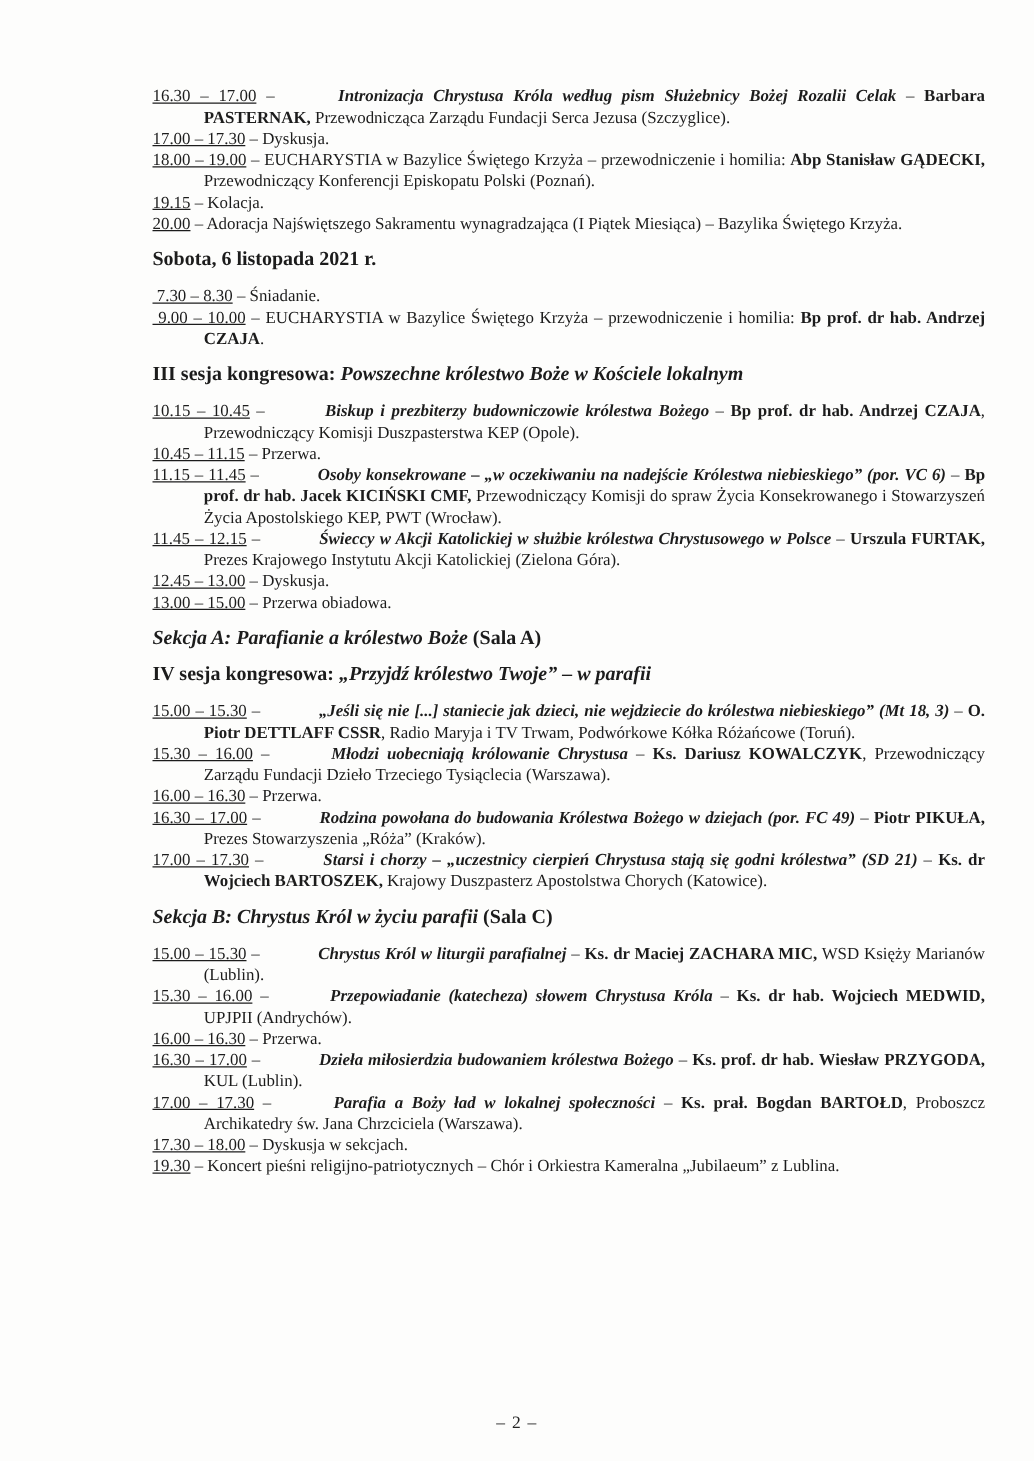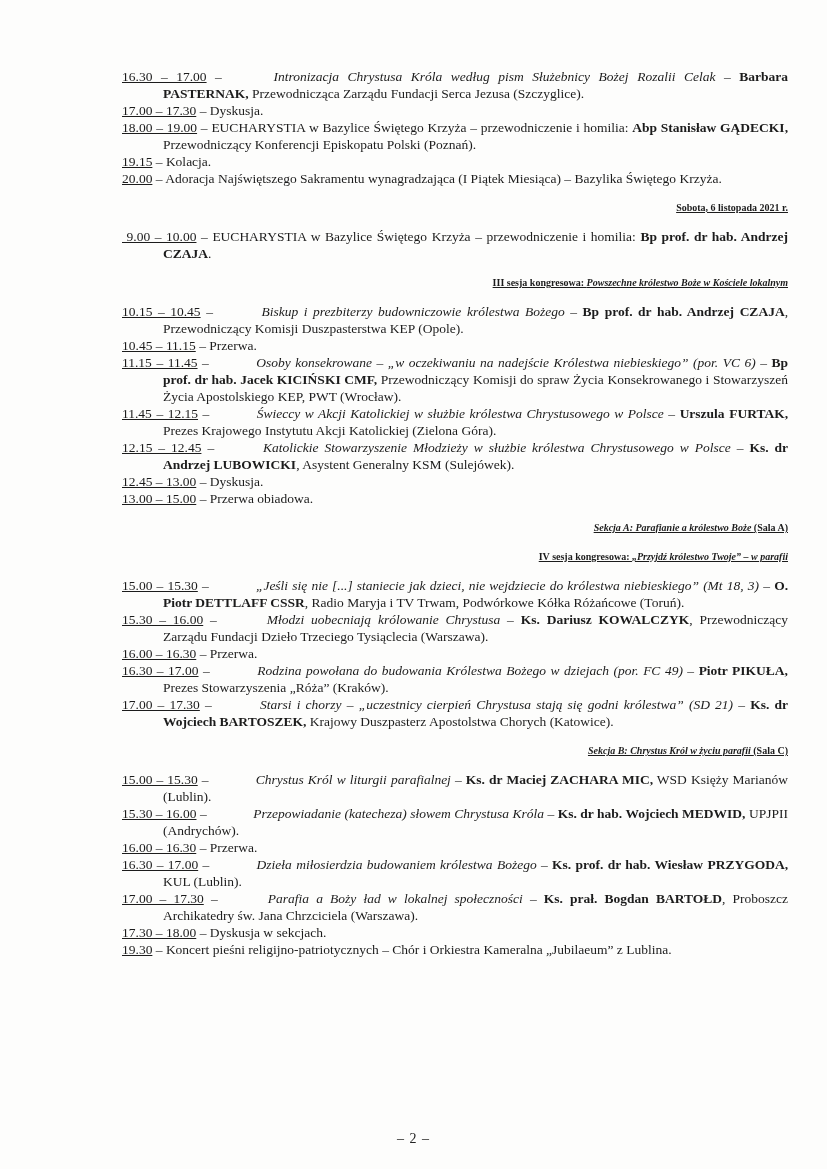--- a/index.html
+++ b/index.html
@@ -25,29 +25,28 @@
   }
   .entry {
     margin: 0;
     font-size: 13.5px;
     line-height: 17px;
     text-align: justify;
     padding-left: 41px;
     text-indent: -41px;
   }
   .heading {
-    font-size: 10px;
+    font-size: 16px;
     line-height: 17px;
-    text-align: right;
+    text-align: left;
     margin: 12px 0;
     font-weight: bold;
-    text-decoration: underline;
   }
   .run.n  { font-style: normal; font-weight: normal; }
-  .run.i  { font-style: italic; font-weight: normal; margin-left: 43px; }
+  .run.i  { font-style: italic; font-weight: bold; margin-left: 43px; }
   .run.b  { font-style: normal; font-weight: bold; }
   .run.bi { font-style: italic; font-weight: bold; }
   .heading .run.b  { font-style: normal; font-weight: bold; }
   .heading .run.bi { font-style: italic; font-weight: bold; margin-top: 35px; }
   .time { white-space: pre; text-decoration: underline; }
   #footer {
     position: absolute;
     left: 0;
     top: 1130px;
     width: 827px;
@@ -62,27 +61,27 @@
 <body>
 
 <div id="page">
   <section id="schedule">
       <p class="entry"><span class="run n time">16.30 – 17.00</span><span class="run n"> – </span><span class="run i">Intronizacja Chrystusa Króla według pism Służebnicy Bożej Rozalii Celak</span><span class="run n"> – </span><span class="run b">Barbara PASTERNAK,</span><span class="run n"> Przewodnicząca Zarządu Fundacji Serca Jezusa (Szczyglice).</span></p>
       <p class="entry"><span class="run n time">17.00 – 17.30</span><span class="run n"> – </span><span class="run n">Dyskusja.</span></p>
       <p class="entry"><span class="run n time">18.00 – 19.00</span><span class="run n"> – </span><span class="run n">EUCHARYSTIA w Bazylice Świętego Krzyża – przewodniczenie i homilia: </span><span class="run b">Abp Stanisław GĄDECKI,</span><span class="run n"> Przewodniczący Konferencji Episkopatu Polski (Poznań).</span></p>
       <p class="entry"><span class="run n time">19.15</span><span class="run n"> – </span><span class="run n">Kolacja.</span></p>
       <p class="entry"><span class="run n time">20.00</span><span class="run n"> – </span><span class="run n">Adoracja Najświętszego Sakramentu wynagradzająca (I Piątek Miesiąca) – Bazylika Świętego Krzyża.</span></p>
       <div class="heading"><span class="run b">Sobota, 6 listopada 2021 r.</span></div>
+      <p class="entry"><span class="run n time">&nbsp;7.30 – 8.30</span><span class="run n"> – </span><span class="run n">Śniadanie.</span></p>
       <p class="entry"><span class="run n time">&nbsp;9.00 – 10.00</span><span class="run n"> – </span><span class="run n">EUCHARYSTIA w Bazylice Świętego Krzyża – przewodniczenie i homilia: </span><span class="run b">Bp prof. dr hab. Andrzej CZAJA</span><span class="run n">.</span></p>
       <div class="heading"><span class="run b">III sesja kongresowa: </span><span class="run bi">Powszechne królestwo Boże w Kościele lokalnym</span></div>
       <p class="entry"><span class="run n time">10.15 – 10.45</span><span class="run n"> – </span><span class="run i">Biskup i prezbiterzy budowniczowie królestwa Bożego</span><span class="run n"> – </span><span class="run b">Bp prof. dr hab. Andrzej CZAJA</span><span class="run n">, Przewodniczący Komisji Duszpasterstwa KEP (Opole).</span></p>
       <p class="entry"><span class="run n time">10.45 – 11.15</span><span class="run n"> – </span><span class="run n">Przerwa.</span></p>
       <p class="entry"><span class="run n time">11.15 – 11.45</span><span class="run n"> – </span><span class="run i">Osoby konsekrowane – „w oczekiwaniu na nadejście Królestwa niebieskiego” (por. VC 6)</span><span class="run n"> – </span><span class="run b">Bp prof. dr hab. Jacek KICIŃSKI CMF,</span><span class="run n"> Przewodniczący Komisji do spraw Życia Konsekrowanego i Stowarzyszeń Życia Apostolskiego KEP, PWT (Wrocław).</span></p>
       <p class="entry"><span class="run n time">11.45 – 12.15</span><span class="run n"> – </span><span class="run i">Świeccy w Akcji Katolickiej w służbie królestwa Chrystusowego w Polsce</span><span class="run n"> – </span><span class="run b">Urszula FURTAK,</span><span class="run n"> Prezes Krajowego Instytutu Akcji Katolickiej (Zielona Góra).</span></p>
-      <p class="entry"><span class="run n time">12.15 – 12.45</span><span class="run n"> – </span><span class="run i">Katolickie Stowarzyszenie Młodzieży w służbie królestwa Chrystusowego w Polsce</span><span class="run n"> – </span><span class="run b">Ks. dr Andrzej LUBOWICKI</span><span class="run n">, Asystent Generalny KSM (Sulejówek).</span></p>
       <p class="entry"><span class="run n time">12.45 – 13.00</span><span class="run n"> – </span><span class="run n">Dyskusja.</span></p>
       <p class="entry"><span class="run n time">13.00 – 15.00</span><span class="run n"> – </span><span class="run n">Przerwa obiadowa.</span></p>
       <div class="heading"><span class="run bi">Sekcja A: Parafianie a królestwo Boże </span><span class="run b">(Sala A)</span></div>
       <div class="heading"><span class="run b">IV sesja kongresowa: </span><span class="run bi">„Przyjdź królestwo Twoje” – w parafii</span></div>
       <p class="entry"><span class="run n time">15.00 – 15.30</span><span class="run n"> – </span><span class="run i">„Jeśli się nie [...] staniecie jak dzieci, nie wejdziecie do królestwa niebieskiego” (Mt 18, 3)</span><span class="run n"> – </span><span class="run b">O. Piotr DETTLAFF CSSR</span><span class="run n">, Radio Maryja i TV Trwam, Podwórkowe Kółka Różańcowe (Toruń).</span></p>
       <p class="entry"><span class="run n time">15.30 – 16.00</span><span class="run n"> – </span><span class="run i">Młodzi uobecniają królowanie Chrystusa</span><span class="run n"> – </span><span class="run b">Ks. Dariusz KOWALCZYK</span><span class="run n">, Przewodniczący Zarządu Fundacji Dzieło Trzeciego Tysiąclecia (Warszawa).</span></p>
       <p class="entry"><span class="run n time">16.00 – 16.30</span><span class="run n"> – </span><span class="run n">Przerwa.</span></p>
       <p class="entry"><span class="run n time">16.30 – 17.00</span><span class="run n"> – </span><span class="run i">Rodzina powołana do budowania Królestwa Bożego w dziejach (por. FC 49)</span><span class="run n"> – </span><span class="run b">Piotr PIKUŁA,</span><span class="run n"> Prezes Stowarzyszenia „Róża” (Kraków).</span></p>
       <p class="entry"><span class="run n time">17.00 – 17.30</span><span class="run n"> – </span><span class="run i">Starsi i chorzy – „uczestnicy cierpień Chrystusa stają się godni królestwa” (SD 21)</span><span class="run n"> – </span><span class="run b">Ks. dr Wojciech BARTOSZEK,</span><span class="run n"> Krajowy Duszpasterz Apostolstwa Chorych (Katowice).</span></p>
       <div class="heading"><span class="run bi">Sekcja B: Chrystus Król w życiu parafii </span><span class="run b">(Sala C)</span></div>

